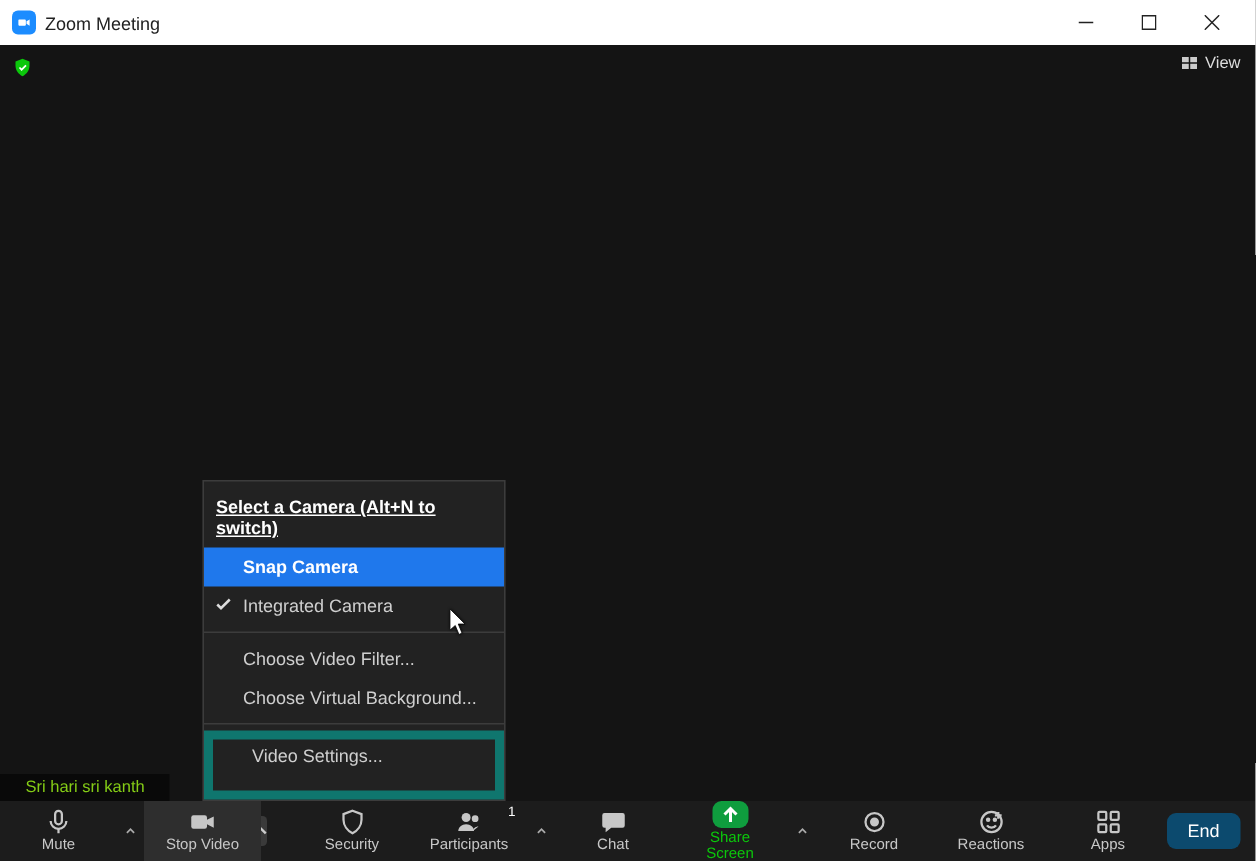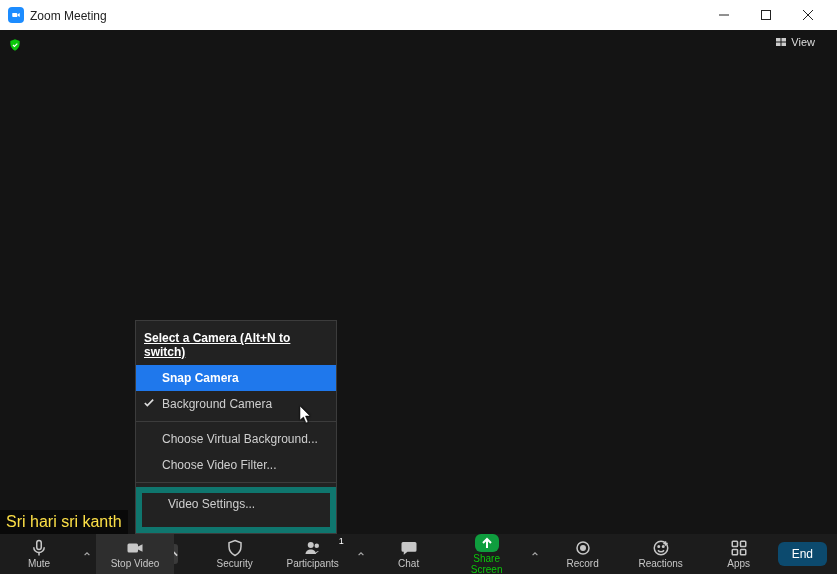--- a/index.html
+++ b/index.html
@@ -8,23 +8,23 @@
   .zoom-icon{width:16px;height:16px;background:#1c8cff;border-radius:4px;display:flex;align-items:center;justify-content:center;}
   .zoom-icon svg{width:10px;height:10px;}
   .title-text{font-size:12px;color:#222;}
   .winctrl{display:flex;align-items:center;}
   .winctrl div{width:42px;height:30px;display:flex;align-items:center;justify-content:center;color:#222;}
   .winctrl svg{width:10px;height:10px;stroke:#222;stroke-width:1;fill:none;}
 
   .main{position:relative;background:#141414;width:837px;height:504px;}
   .shield{position:absolute;top:8px;left:8px;color:#0bc70b;}
   .shield svg{width:14px;height:14px;}
-  .view-btn{position:absolute;top:6px;right:22px;color:#ddd;font-size:11px;display:flex;align-items:flex-start;gap:4px;}
+  .view-btn{position:absolute;top:6px;right:10px;color:#ddd;font-size:11px;display:flex;align-items:flex-start;gap:4px;}
   .view-btn svg{width:12px;height:12px;fill:#ccc;}
-  .name-overlay{position:absolute;left:0;bottom:0;background:rgba(0,0,0,.55);color:#fde047;font-size:16px;padding:3px 6px;}
+  .name-overlay{position:absolute;left:0;bottom:0;background:rgba(0,0,0,.55);color:#84cc16;font-size:11px;padding:3px 17px;}
 
   .menu{position:absolute;left:135px;bottom:0;width:200px;background:#222;border:1px solid #3c3c3c;color:#cfcfcf;font-size:12px;padding-top:4px;}
   .menu-header{color:#fff;font-weight:600;padding:6px 8px;font-size:12px;text-decoration:underline;}
   .menu-item{position:relative;padding:6px 8px 6px 26px;}
   .menu-item.sel{background:#1f78ec;color:#fff;font-weight:bold;}
   .menu-sep{height:1px;background:#3c3c3c;margin:4px 0;}
   .menu-check{position:absolute;left:8px;top:50%;transform:translateY(-50%);}
   .menu-check svg{width:10px;height:10px;stroke:#ddd;stroke-width:2;fill:none;}
   .menu-item.hlbox{border:6px solid #0f766e;padding-top:4px;padding-bottom:16px;}
   .cursor{position:absolute;left:300px;bottom:110px;width:12px;height:18px;pointer-events:none;}
@@ -99,28 +99,28 @@
 
   <div class="menu">
     <div class="menu-header">Select a Camera (Alt+N to switch)</div>
     <div class="menu-item sel">
       <span>Snap Camera</span>
     </div>
     <div class="menu-item">
       <span class="menu-check"><svg viewBox="0 0 12 12">
             <polyline points="1 6 4 9 11 2"></polyline>
           </svg></span>
-      <span>Background Camera</span>
+      <span>Integrated Camera</span>
     </div>
     <div class="menu-sep"></div>
     <div class="menu-item">
+      <span>Choose Video Filter...</span>
+    </div>
+    <div class="menu-item">
       <span>Choose Virtual Background...</span>
-    </div>
-    <div class="menu-item">
-      <span>Choose Video Filter...</span>
     </div>
     <div class="menu-sep"></div>
     <div class="menu-item hlbox">
       <span>Video Settings...</span>
     </div>
   </div>
 
   <div class="cursor">
     <svg viewBox="0 0 12 18" width="12" height="18">
         <path fill="#fff" stroke="#000" stroke-width="0.5" d="M0 0 L0 14 L3.5 11 L6 17 L8 16 L5.5 10 L10 10 Z"></path>

